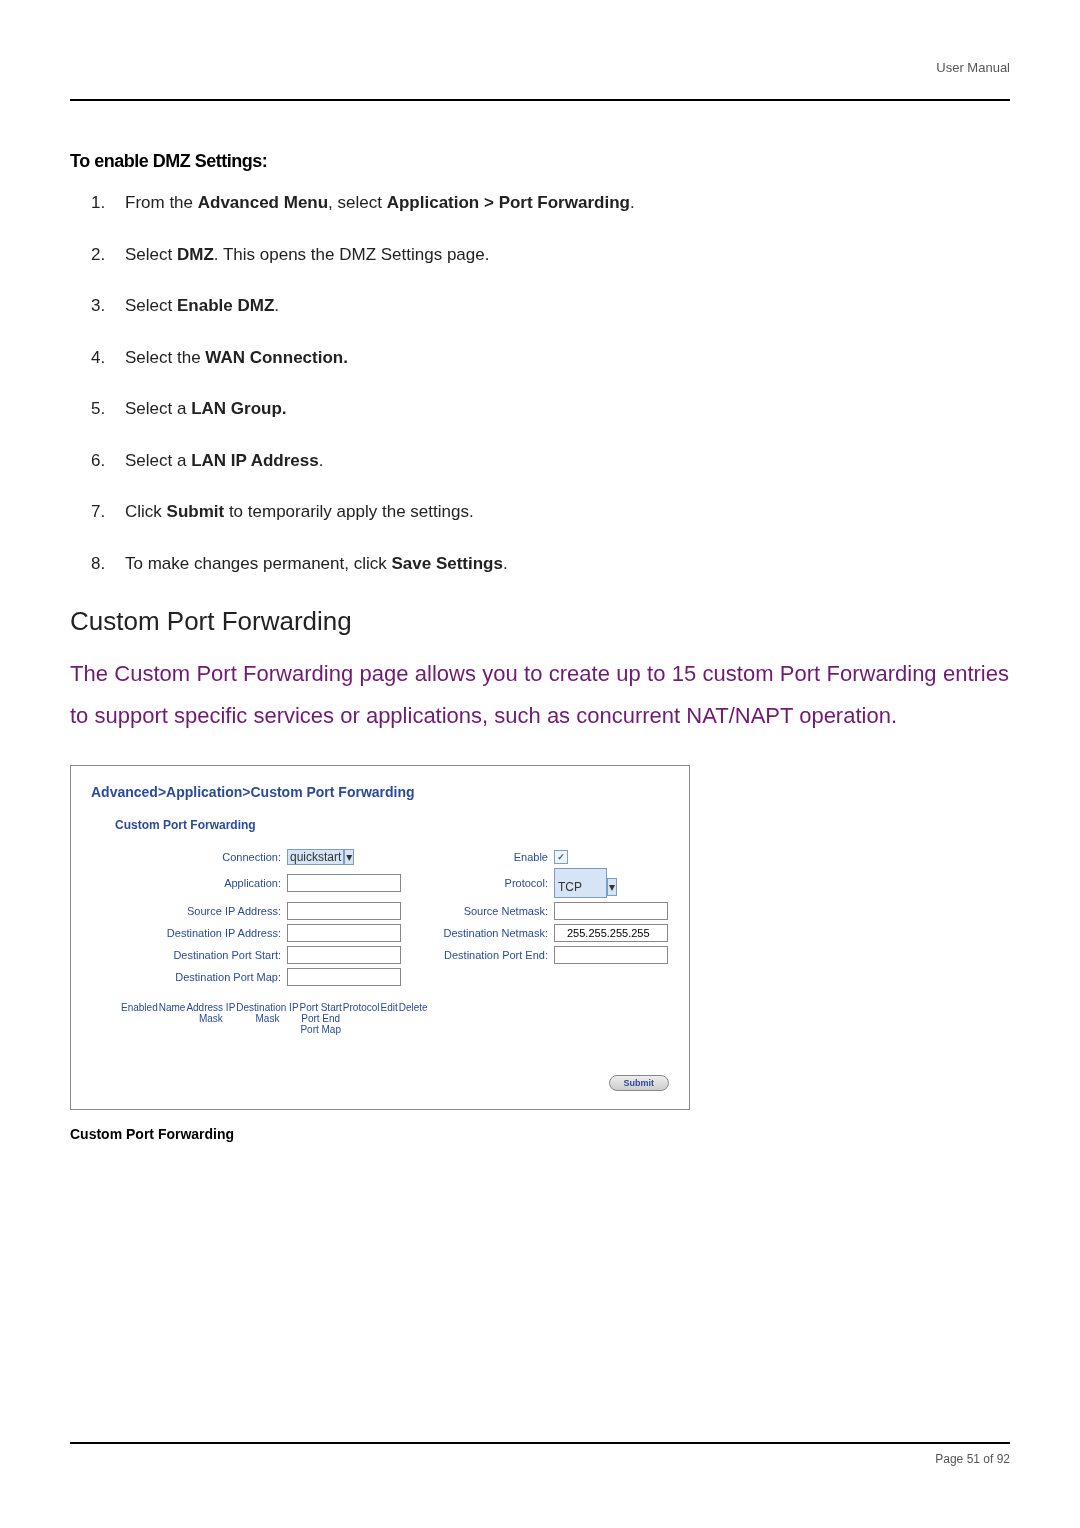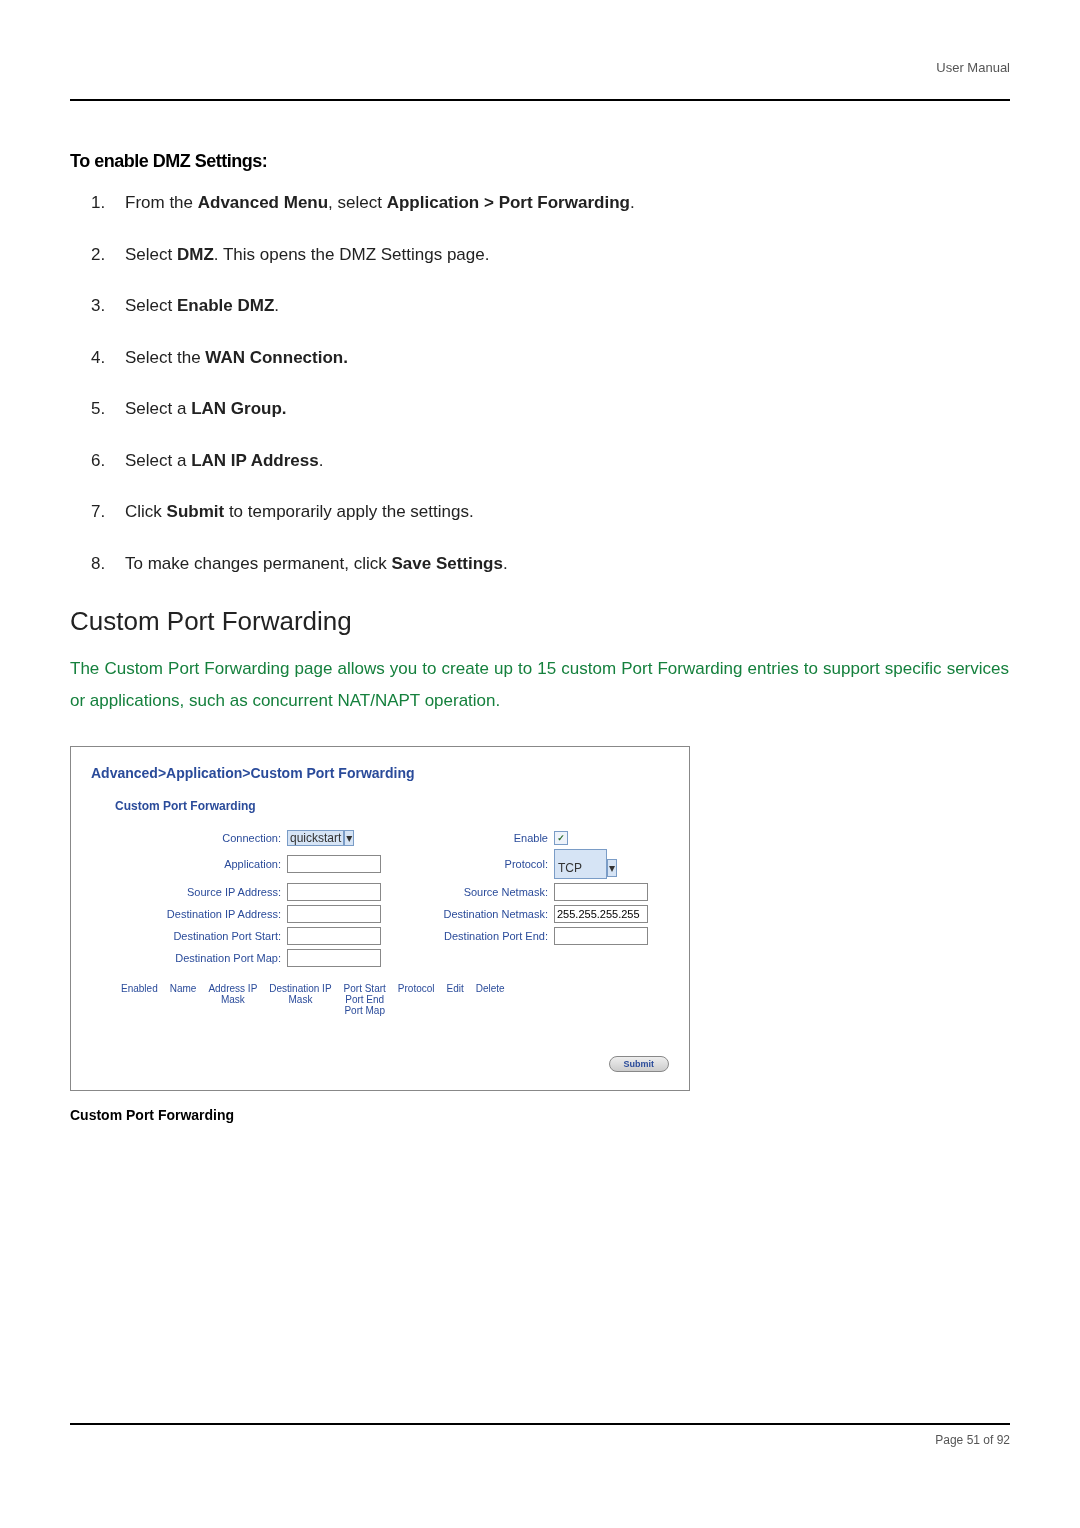--- a/index.html
+++ b/index.html
@@ -49,25 +49,25 @@
     .bold {
       font-weight: bold;
     }
     h2.subheading {
       font-size: 26px;
       font-weight: normal;
       margin: 14px 0 16px 0;
       color: #222;
     }
     p.bodytext {
-      font-size: 17px;
+      font-size: 22px;
       line-height: 1.9;
       text-align: justify;
       margin: 0 1px 28px 0;
-      color: #15803d;
+      color: #701a75;
     }
     .figure-box {
       border: 1px solid #888;
       width: 620px;
       padding: 18px 20px 18px 20px;
       margin-bottom: 16px;
       box-sizing: border-box;
       font-size: 11px;
     }
     .fig-title {
@@ -90,21 +90,21 @@
       margin-left: 40px;
       align-items: center;
       font-size: 11px;
     }
     .form-label {
       color: #2a4b9a;
       text-align: right;
     }
     .form-input {
       border: 1px solid #888;
-      padding: 1px 2px;
+      padding: 1px 12px;
       font-size: 11px;
       width: 88px;
       height: 14px;
     }
     .form-select {
       border: 1px solid #7a9cc6;
       background: #d6e4f5;
       color: #333;
       font-size: 12px;
       padding: 0 2px;
@@ -120,21 +120,21 @@
       justify-content: center;
       font-size: 9px;
       color: #2a6b2a;
       font-weight: bold;
     }
     .table-headers {
       display: flex;
       margin-left: 30px;
       margin-top: 16px;
       margin-bottom: 40px;
-      gap: 12px;
+      gap: 1px;
       color: #2a4b9a;
       font-size: 10px;
     }
     .table-headers > div {
       text-align: center;
     }
     .submit-row {
       text-align: right;
       margin-top: 6px;
     }

